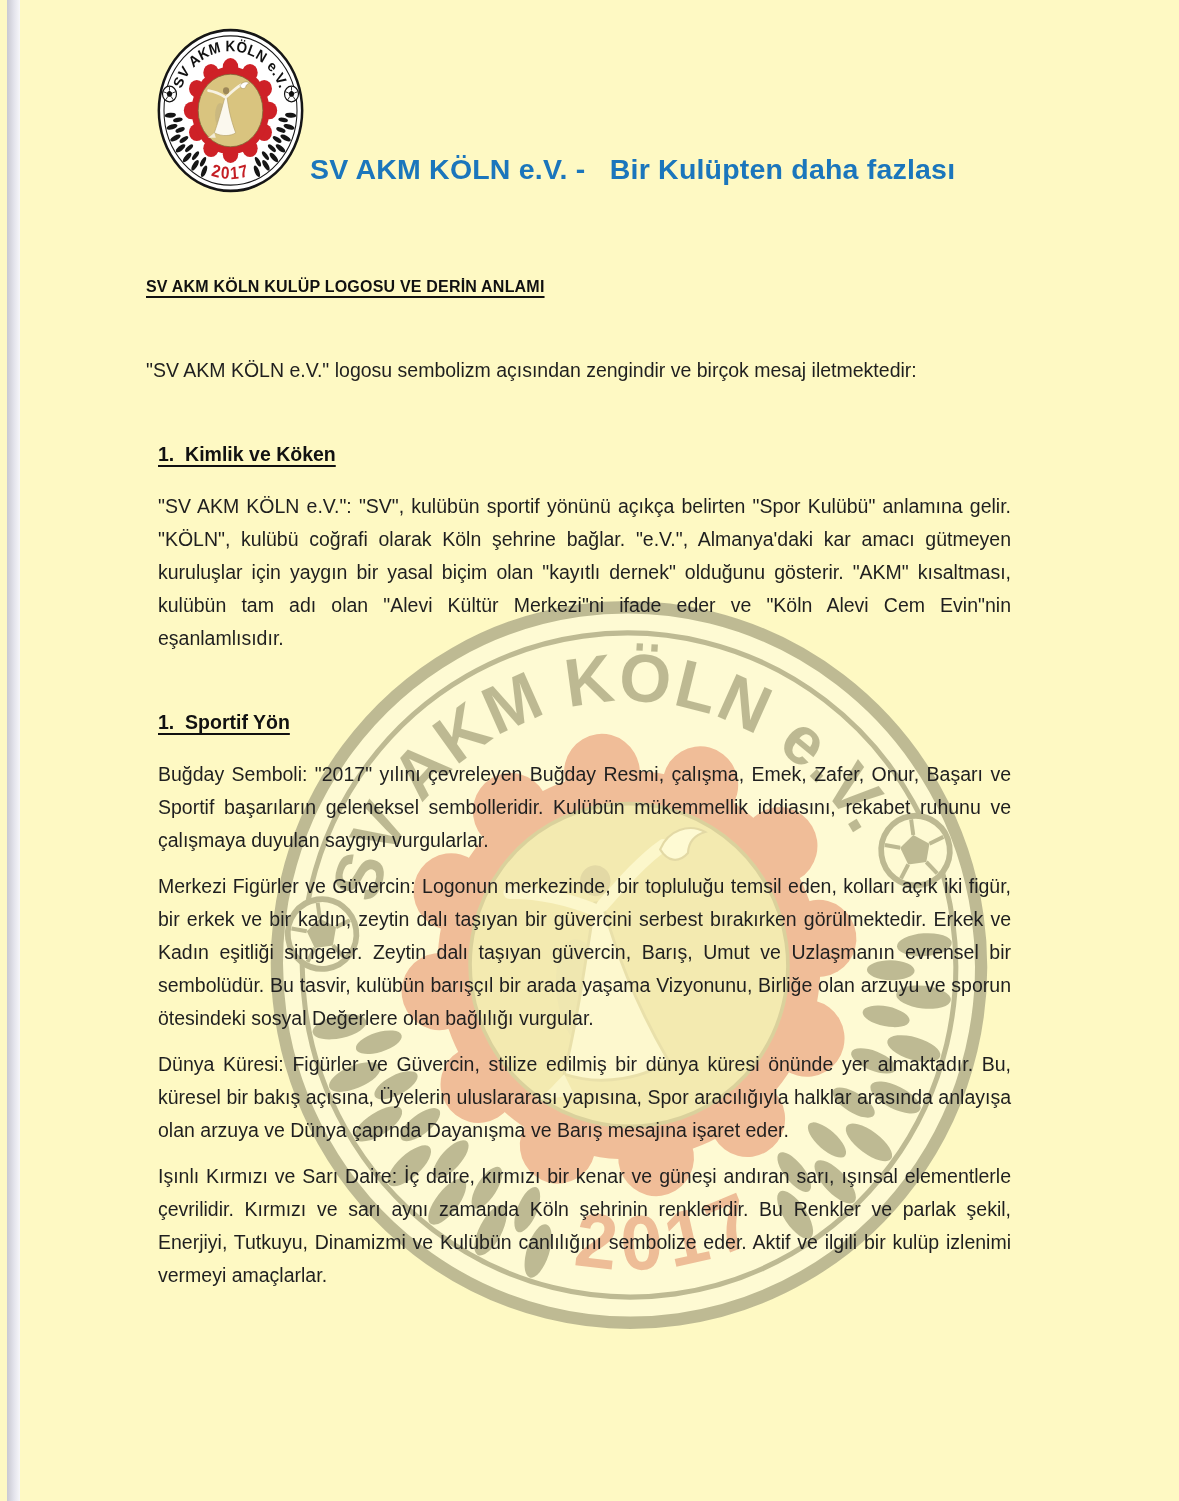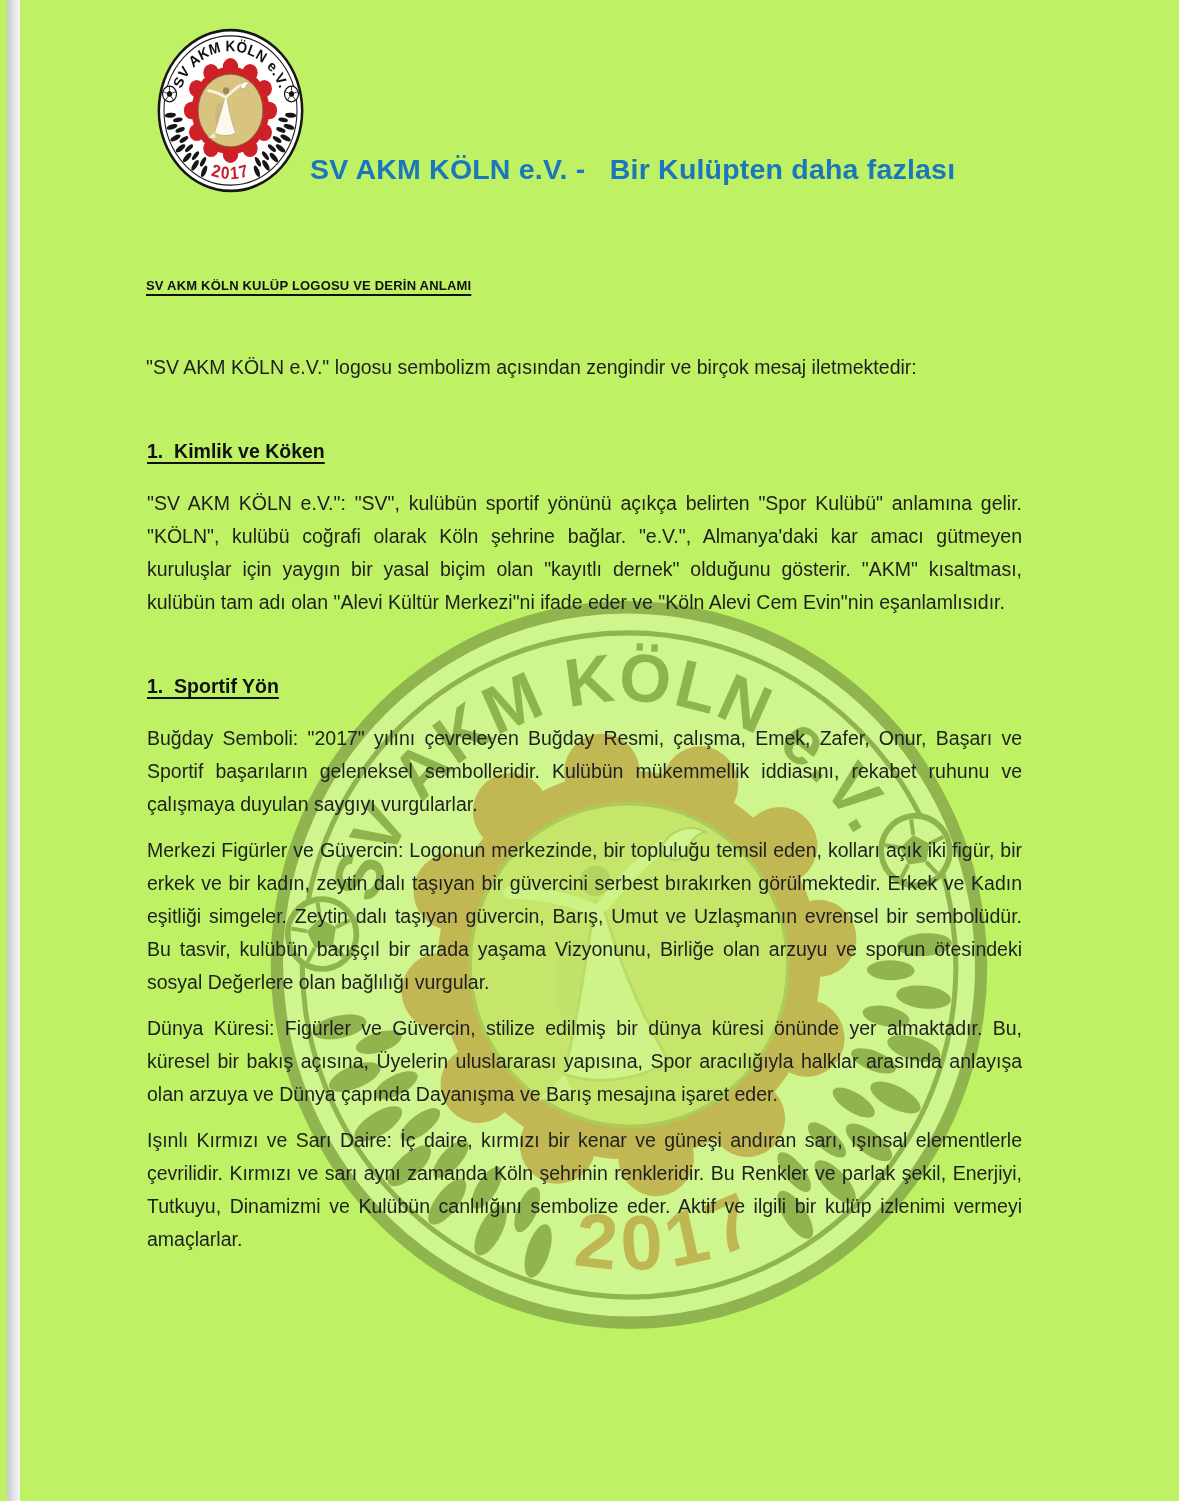--- a/index.html
+++ b/index.html
@@ -1,19 +1,19 @@
 <!DOCTYPE html>
 <html><head>
 <meta charset="utf-8">
 <style>
   html,body{margin:0;padding:0;background:#ffffff;}
   .page{
     position:relative;
     width:1179px;height:1501px;
-    background:#bef264;
+    background:#fef9c3;
     overflow:hidden;
     font-family:"Liberation Sans","DejaVu Sans",sans-serif;
     color:#1f1f1f;
     text-decoration:underline;
   }
   .edge-strip{
     position:absolute;left:7px;top:0;width:13px;height:100%;
     background:linear-gradient(to right,#c9c9d2,#e4e4ec 55%,#f7f7fa);
   }
   
@@ -30,29 +30,29 @@
   .club-title{
     position:absolute;left:310px;top:153px;
     font-size:28.5px;font-weight:700;color:#1b76bc;
     white-space:pre;letter-spacing:0.2px;
   }
   
   .content{
     position:absolute;left:146px;top:278px;width:877px;z-index:2;
   }
   .doc-heading{
-    font-size:13px;font-weight:700;color:#111;
+    font-size:16px;font-weight:700;color:#111;
     text-decoration:underline;text-decoration-thickness:2px;text-underline-offset:4px;
     white-space:pre-wrap;letter-spacing:0.2px;
     margin:0 0 58px 0;
   }
   .intro{
     font-size:19.5px;margin:0 0 2px 0;line-height:33px;
   }
-  section{margin:1px;}
+  section{margin:12px;}
   section h3{
     font-size:19.5px;font-weight:700;color:#111;
     text-decoration:underline;text-decoration-thickness:2px;text-underline-offset:4px;
     white-space:pre-wrap;
     margin:56px 0 24px 0;
   }
   section p, .intro{
     color:#1f1f1f;
   }
   section p{

